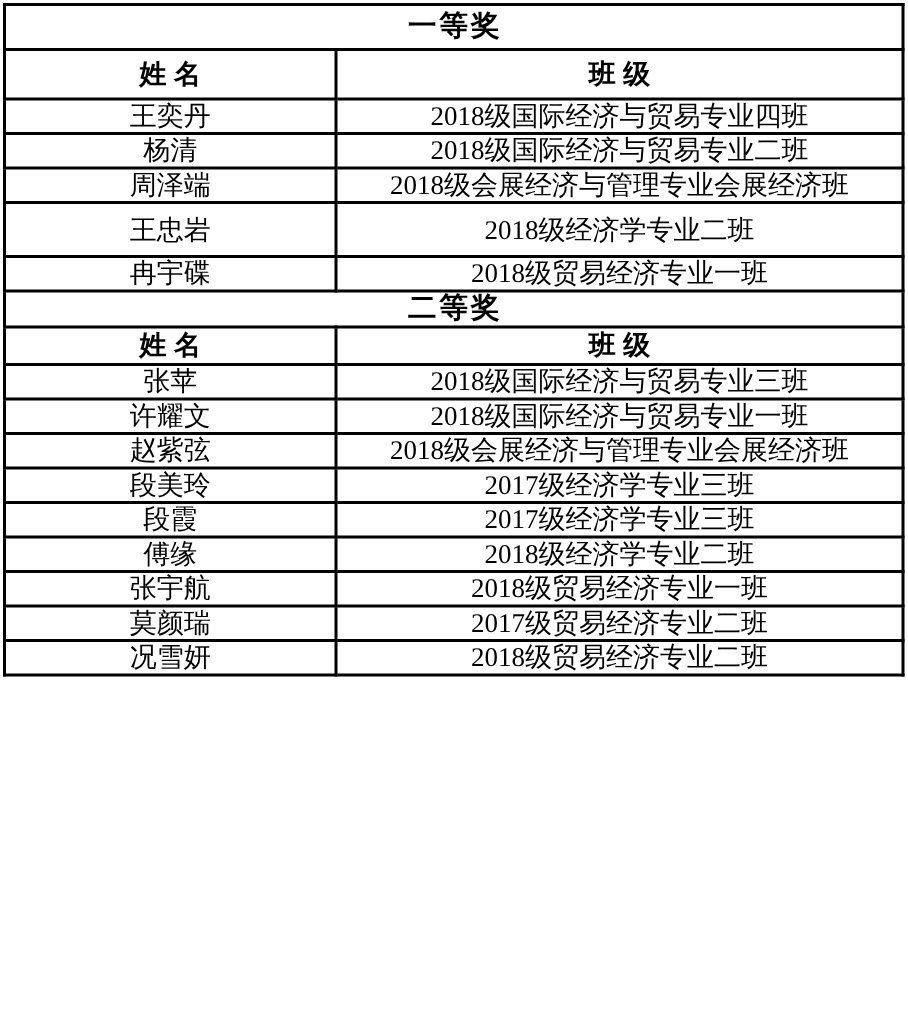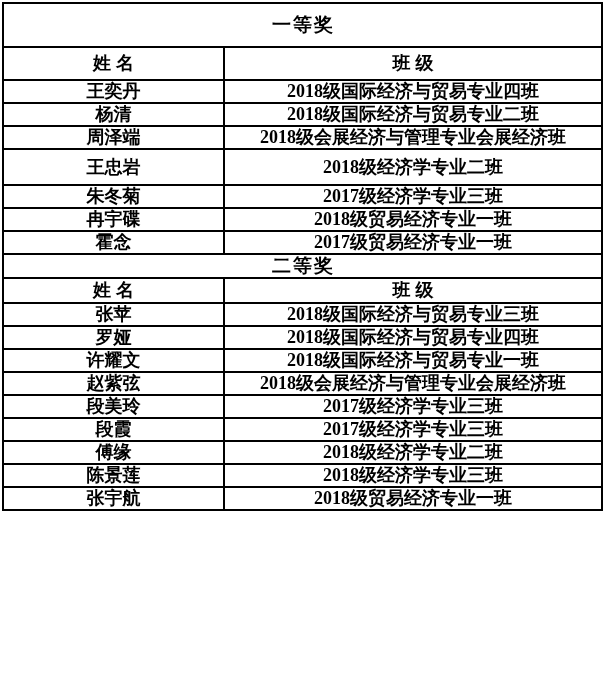--- a/index.html
+++ b/index.html
@@ -42,25 +42,25 @@
     font-size: 19px;
     letter-spacing: 2px;
     text-indent: 2px;
   }
   tr.header-row td {
     font-weight: bold;
     font-size: 18px;
     letter-spacing: 5px;
     text-indent: 5px;
   }
-  tr.section-0.section-title-row td { height: 44px; }
+  tr.section-0.section-title-row td { height: 30px; }
   tr.section-0.header-row td        { height: 33px; }
   tr.section-1.section-title-row td { height: 24px; }
   tr.section-1.header-row td        { height: 25px; }
-  tr.data-row td       { height: 23px; font-weight: bold; }
+  tr.data-row td       { height: 23px; }
   tr.data-row.tall td  { height: 36px; margin-left: 36px; }
 </style>
 </head>
 <body>
 
 <div class="page">
   <table class="awards-table">
     <colgroup>
       <col class="name-col">
       <col class="class-col">
@@ -83,45 +83,33 @@
         </tr>
         <tr class="data-row">
           <td>周泽端</td>
           <td>2018级会展经济与管理专业会展经济班</td>
         </tr>
         <tr class="data-row tall">
           <td>王忠岩</td>
           <td>2018级经济学专业二班</td>
         </tr>
         <tr class="data-row">
-          <td>朱冬菊</td>
-          <td>2017级经济学专业三班</td>
-        </tr>
-        <tr class="data-row">
           <td>冉宇碟</td>
           <td>2018级贸易经济专业一班</td>
-        </tr>
-        <tr class="data-row">
-          <td>霍念</td>
-          <td>2017级贸易经济专业一班</td>
         </tr>
         <tr class="section-title-row section-1">
           <td colspan="2">二等奖</td>
         </tr>
         <tr class="header-row section-1">
           <td>姓名</td>
           <td>班级</td>
         </tr>
         <tr class="data-row">
           <td>张苹</td>
           <td>2018级国际经济与贸易专业三班</td>
-        </tr>
-        <tr class="data-row">
-          <td>罗娅</td>
-          <td>2018级国际经济与贸易专业四班</td>
         </tr>
         <tr class="data-row">
           <td>许耀文</td>
           <td>2018级国际经济与贸易专业一班</td>
         </tr>
         <tr class="data-row">
           <td>赵紫弦</td>
           <td>2018级会展经济与管理专业会展经济班</td>
         </tr>
         <tr class="data-row">
@@ -130,22 +118,26 @@
         </tr>
         <tr class="data-row">
           <td>段霞</td>
           <td>2017级经济学专业三班</td>
         </tr>
         <tr class="data-row">
           <td>傅缘</td>
           <td>2018级经济学专业二班</td>
         </tr>
         <tr class="data-row">
-          <td>陈景莲</td>
-          <td>2018级经济学专业三班</td>
+          <td>张宇航</td>
+          <td>2018级贸易经济专业一班</td>
         </tr>
         <tr class="data-row">
-          <td>张宇航</td>
-          <td>2018级贸易经济专业一班</td>
+          <td>莫颜瑞</td>
+          <td>2017级贸易经济专业二班</td>
+        </tr>
+        <tr class="data-row">
+          <td>况雪妍</td>
+          <td>2018级贸易经济专业二班</td>
         </tr>
       </tbody>
   </table>
 </div>
 
 </body></html>

